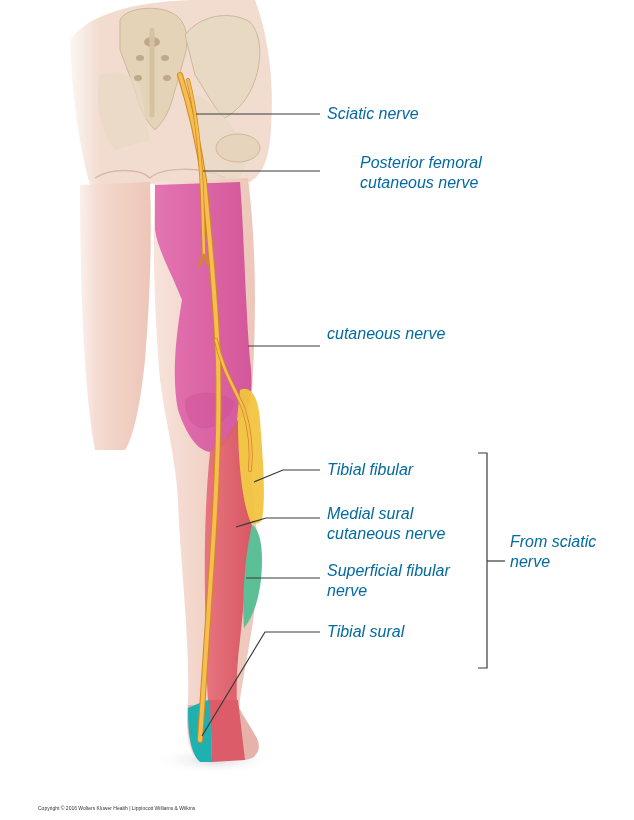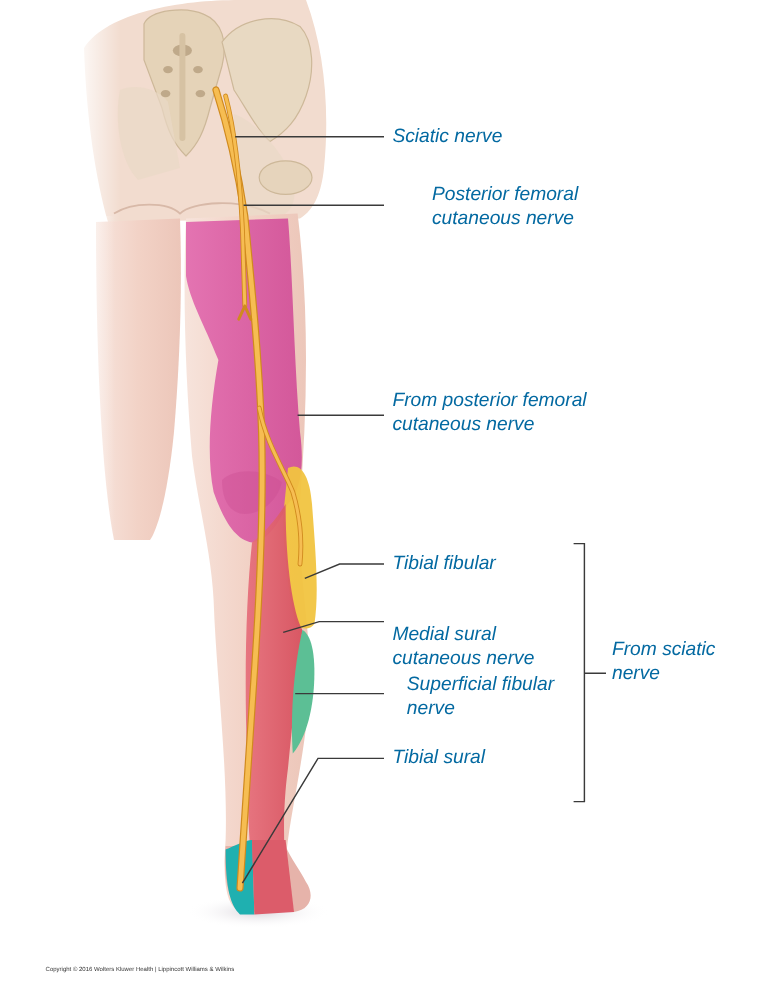--- a/index.html
+++ b/index.html
@@ -117,34 +117,33 @@
 <div class="label" style="left:327px; top:104px;">
   <span>Sciatic nerve</span>
 </div>
 
 <div class="label" style="left:340px; top:153px;margin-left:20px;">
   <div>Posterior femoral</div>
   <div>cutaneous nerve</div>
 </div>
 
 <div class="label" style="left:327px; top:324px;">
-  <div>From posterior femoral</div>
   <div>cutaneous nerve</div>
 </div>
 
 <div class="label" style="left:327px; top:460px;">
   <span>Tibial fibular</span>
 </div>
 
-<div class="label" style="left:327px; top:519px;">
+<div class="label" style="left:327px; top:504px;">
   <div>Medial sural</div>
   <div>cutaneous nerve</div>
 </div>
 
-<div class="label" style="left:327px; top:561px;margin-left:12px;">
+<div class="label" style="left:327px; top:561px;">
   <div>Superficial fibular</div>
   <div>nerve</div>
 </div>
 
 <div class="label" style="left:327px; top:622px;">
   <span>Tibial sural</span>
 </div>
 
 <div class="label" style="left:510px; top:532px;">
   <div>From sciatic</div>

